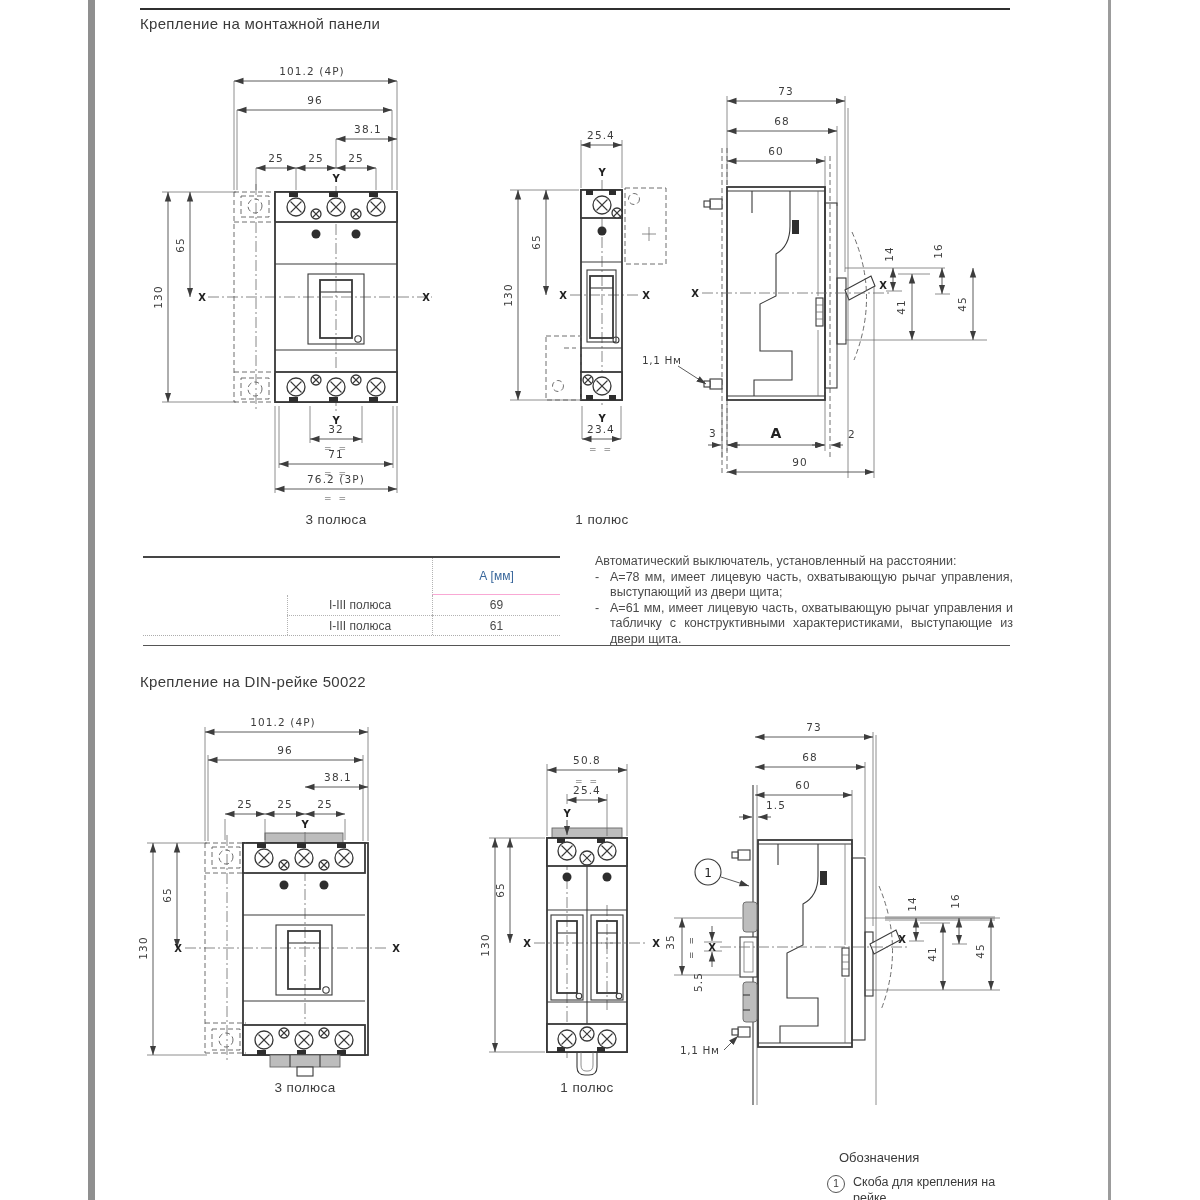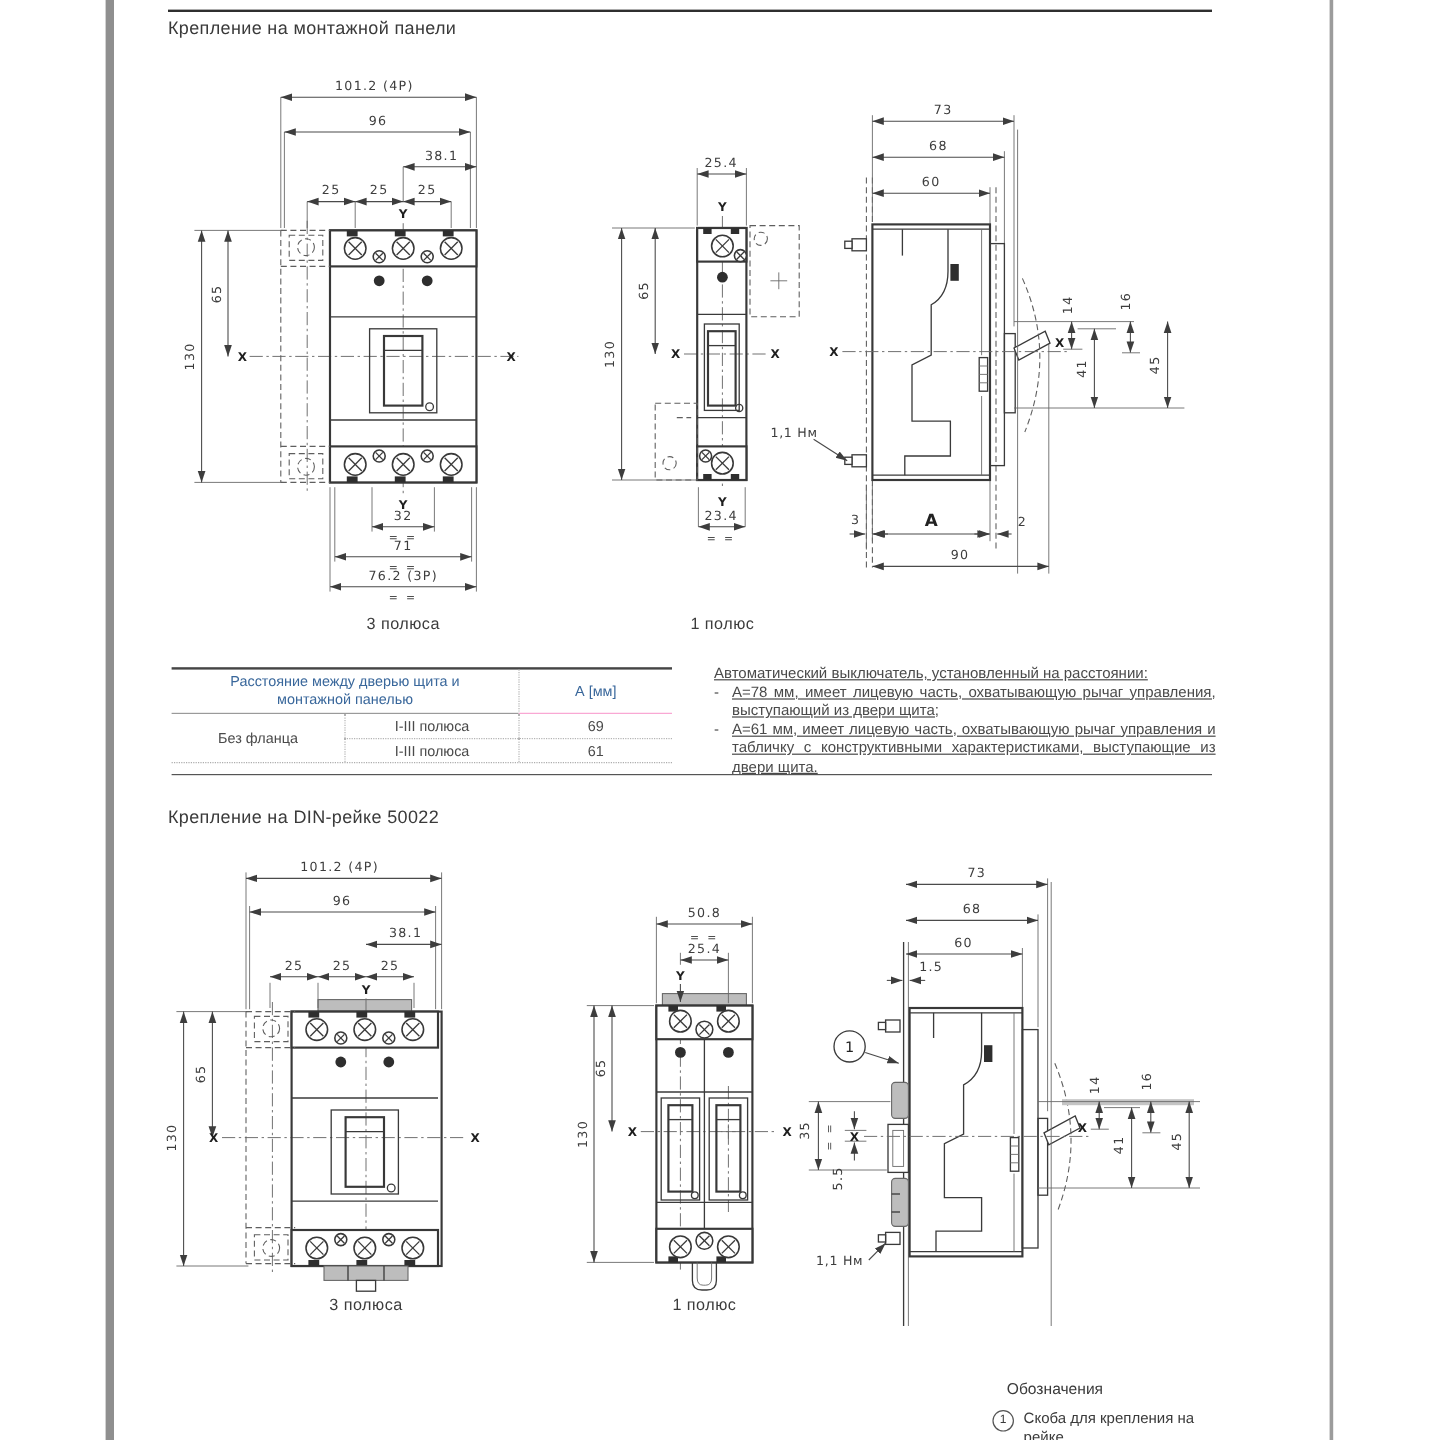--- a/index.html
+++ b/index.html
@@ -38,21 +38,21 @@
   .tbl{position:absolute;left:143px;top:556px;width:417px;display:grid;grid-template-columns:144px 145px 128px;grid-template-rows:37px 20px 20px;border-top:2px solid #454545;border-bottom:1px dotted #adadad;font-size:12px;color:#4a4a4a;}
   .tbl .cell{display:flex;align-items:center;justify-content:center;text-align:center;}
   .th-main{grid-column:1/3;grid-row:1;color:#39679b;border-bottom:1px solid #9a9a9a;line-height:15px;padding:0 20px;}
   .th-val{grid-column:3;grid-row:1;color:#39679b;border-bottom:1px solid #f9a8d4;border-left:1px dotted #b3b3b3;}
   .td-group{grid-column:1;grid-row:2/4;}
   .td-poles1{grid-column:2;grid-row:2;border-left:1px dotted #b3b3b3;}
   .td-val1{grid-column:3;grid-row:2;border-left:1px dotted #b3b3b3;}
   .td-poles2{grid-column:2;grid-row:3;border-top:1px dotted #b3b3b3;border-left:1px dotted #b3b3b3;}
   .td-val2{grid-column:3;grid-row:3;border-top:1px dotted #b3b3b3;border-left:1px dotted #b3b3b3;}
   
-  .notes{position:absolute;left:595px;top:554px;width:418px;font-size:12.5px;line-height:15.5px;color:#4a4a4a;text-align:justify;text-decoration:underline;}
+  .notes{position:absolute;left:595px;top:554px;width:418px;font-size:12.5px;line-height:15.5px;color:#4a4a4a;text-align:justify;}
   .note-item{position:relative;padding-left:15px;}
   .note-item .bullet{position:absolute;left:0;top:0;}
   
   .legend{position:absolute;left:827px;top:1150px;width:190px;color:#3a3a3a;}
   .legend-title{font-size:13px;margin-bottom:9px;margin-left:12px;}
   .legend-item{display:flex;align-items:flex-start;font-size:12.5px;line-height:16px;}
   .legend-num{flex:0 0 auto;width:16px;height:16px;border:1px solid #555;border-radius:50%;font-size:10px;display:flex;align-items:center;justify-content:center;margin-right:8px;margin-top:1px;}
   .legend-text{width:150px;}
 </style>
 </head>
@@ -333,23 +333,21 @@
       <text class="bold" x="136" y="390">A</text>
       <line x1="172" y1="397" x2="184" y2="397" class="dim" marker-end="url(#ar)"></line>
       <line x1="203" y1="397" x2="191" y2="397" class="dim" marker-end="url(#ar)"></line>
       <text class="d" x="212" y="390">2</text>
       <line x1="87" y1="424" x2="234" y2="424" class="dim" marker-start="url(#ar)" marker-end="url(#ar)"></line>
       <text class="d" x="160" y="418">90</text>
     </g>
   </svg>
 
   <div class="tbl">
-    <div class="cell th-main">Расстояние между дверью щита и монтажной панелью</div>
     <div class="cell th-val">А [мм]</div>
-    <div class="cell td-group">Без фланца</div>
     <div class="cell td-poles1">I-III полюса</div>
     <div class="cell td-val1">69</div>
     <div class="cell td-poles2">I-III полюса</div>
     <div class="cell td-val2">61</div>
   </div>
 
   <div class="notes">
     <div>Автоматический выключатель, установленный на расстоянии:</div>
     <div class="note-item">
       <span class="bullet">-</span>

